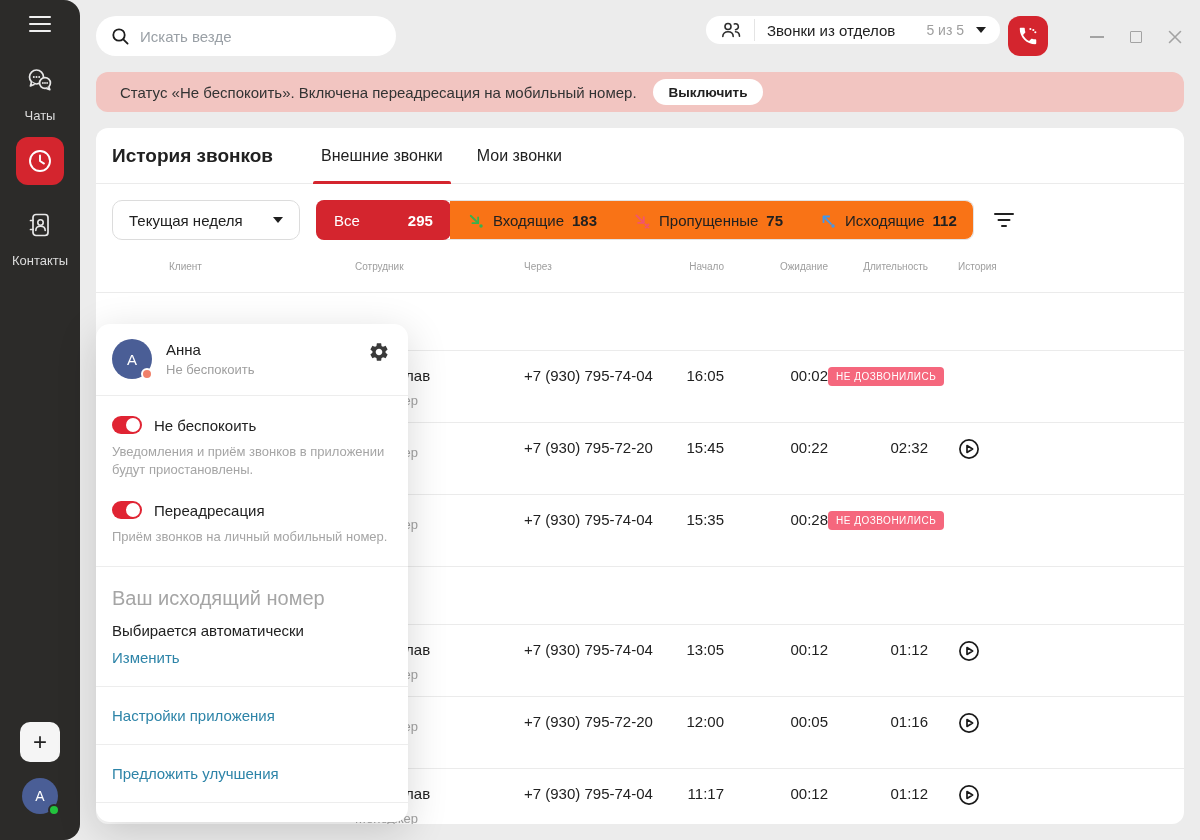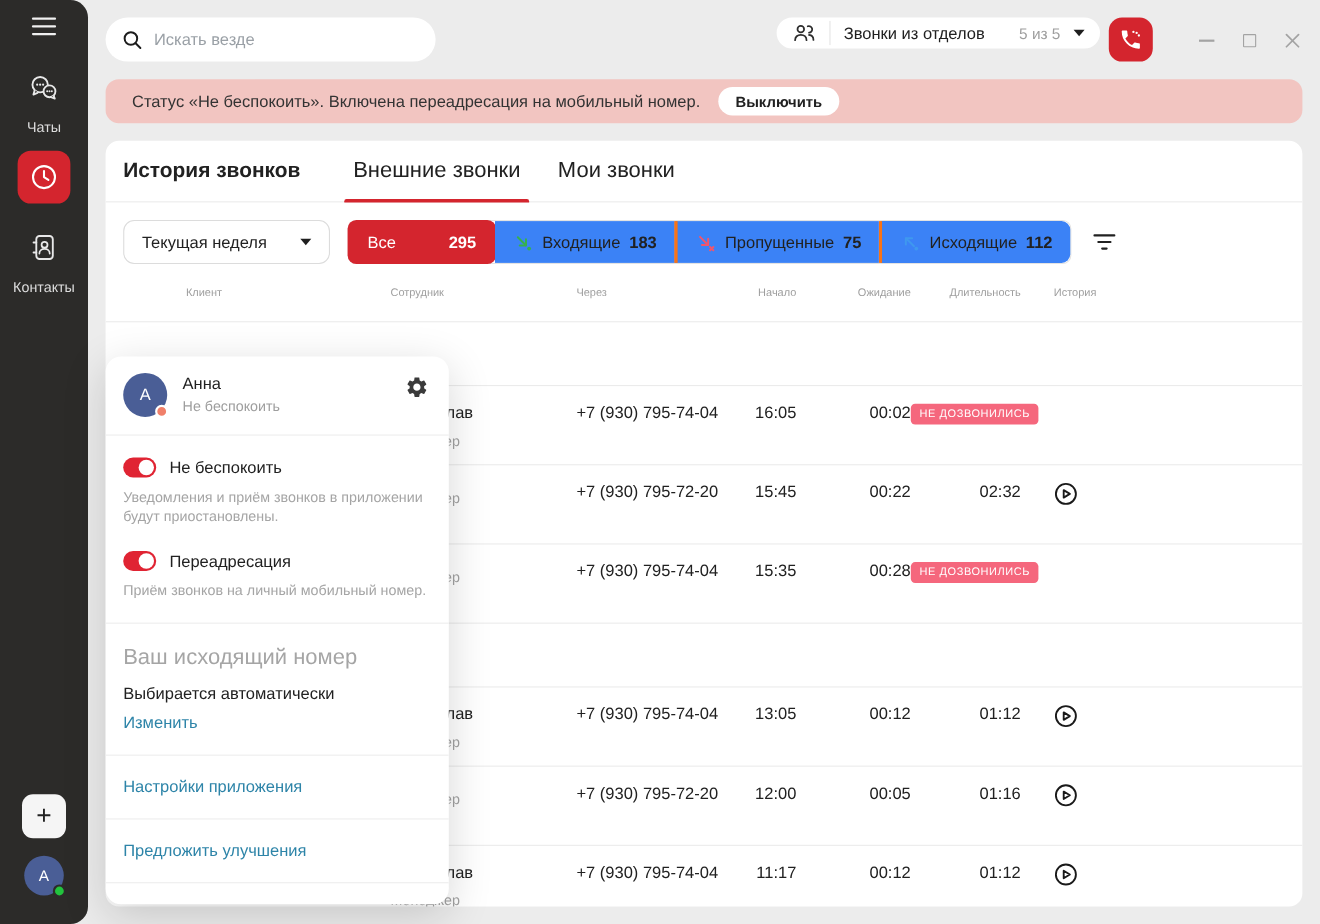--- a/index.html
+++ b/index.html
@@ -60,29 +60,29 @@
     border-radius:12px;display:flex;align-items:center;padding:0 24px;color:#333;}
   .banner button{margin-left:16px;height:26px;padding:0 16px;border:none;border-radius:13px;background:#fff;
     font-size:13.5px;font-weight:700;color:#212121;cursor:pointer;}
 
   
   .card{position:absolute;left:96px;top:128px;width:1088px;height:696px;background:#fff;border-radius:12px;
     overflow:hidden;}
   .card-head{height:56px;display:flex;align-items:center;padding:0 16px;border-bottom:1px solid var(--line);}
   .card-head h1{font-size:19px;font-weight:700;color:#212121;}
   .tabs{display:flex;margin-left:40px;height:56px;}
-  .tab{display:flex;align-items:center;padding:12px 8px;margin-right:18px;position:relative;cursor:pointer;font-size:20px;}
+  .tab{display:flex;align-items:center;padding:12px 8px;margin-right:18px;position:relative;cursor:pointer;font-size:16px;}
   .tab.active::after{content:"";position:absolute;left:0;right:0;bottom:0;height:3px;border-radius:2px 2px 0 0;
     background:var(--accent-red);}
   .filters{display:flex;align-items:center;margin:16px 16px 0 16px;height:40px;}
   .period{width:188px;height:40px;border:1px solid #dcdcdc;border-radius:10px;display:flex;align-items:center;
     padding:0 16px;cursor:pointer;}
   .period .caret{margin-left:auto;}
   .chips{display:flex;margin-left:16px;border:1px solid #e3e3e3;border-radius:8px;height:40px;align-items:stretch;}
-  .chip{display:flex;align-items:center;padding:0 16px;cursor:pointer;gap:8px;background:#3b82f6;}
+  .chip{display:flex;align-items:center;padding:0 16px;cursor:pointer;gap:8px;background:#f97316;}
   .chip b{font-weight:700;}
   .chip.red{background:var(--accent-red);color:#fff;border-radius:8px;margin:-1px;padding:0 18px;gap:48px;}
   .chip.bordered{border-left:3px solid #f97316;}
   .chips .chip:last-child{border-radius:0 8px 8px 0;}
   .filter-btn{margin-left:18px;background:none;border:none;cursor:pointer;display:flex;align-items:center;}
 
   
   .thead,.trow{display:grid;grid-template-columns:235px 169px 145px 55px 104px 100px 1fr;
     padding:0 16px 0 24px;align-items:center;}
   .thead{height:53px;color:var(--gray);font-size:10px;border-bottom:1px solid var(--line);}

